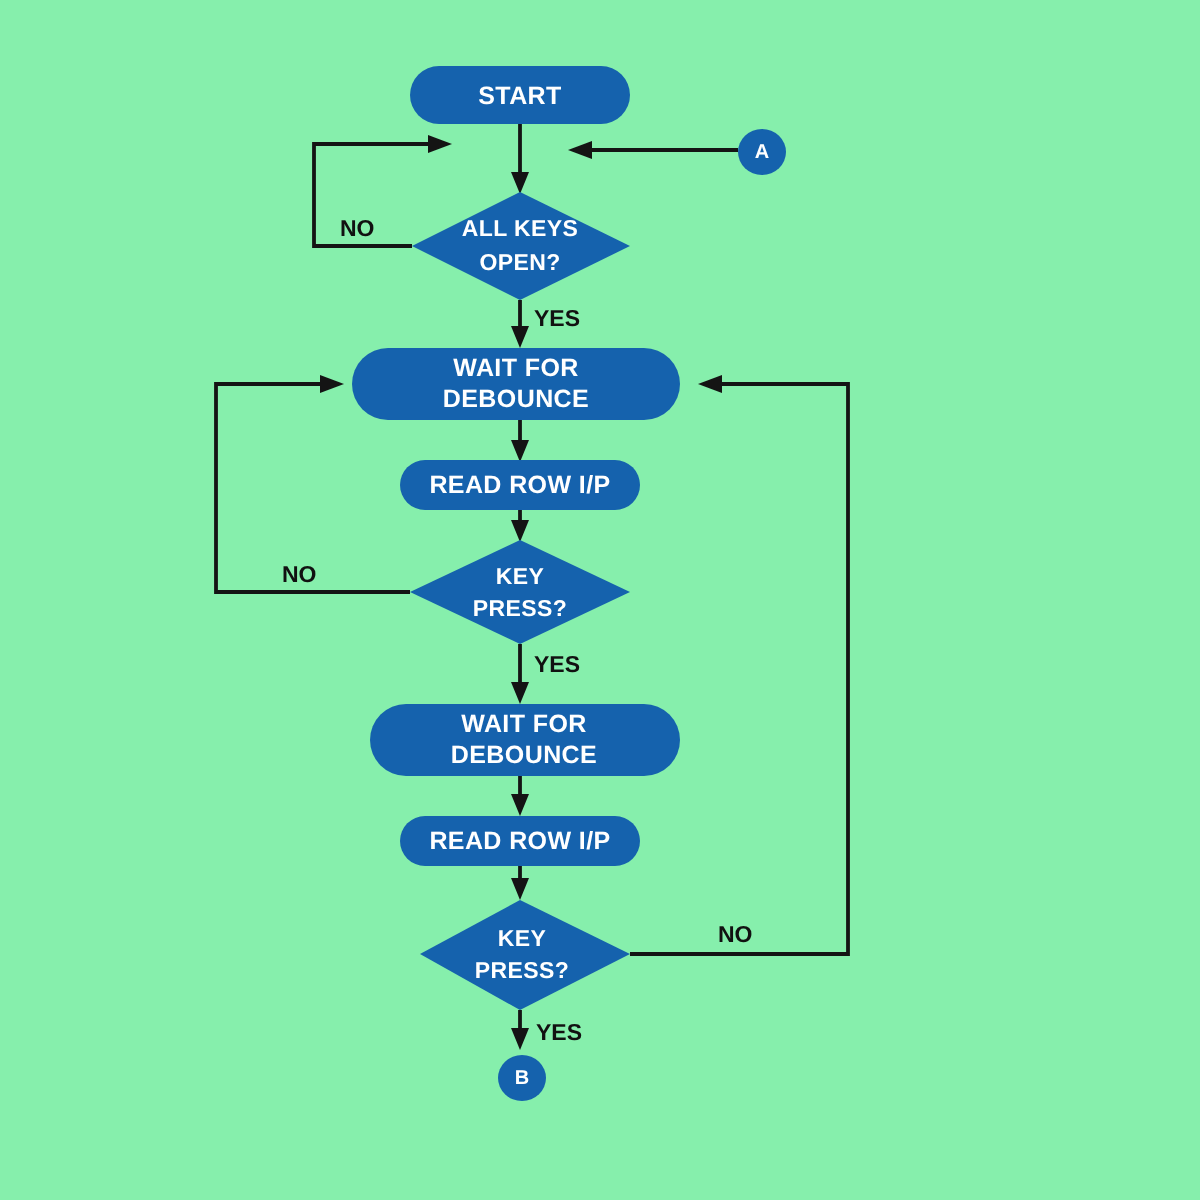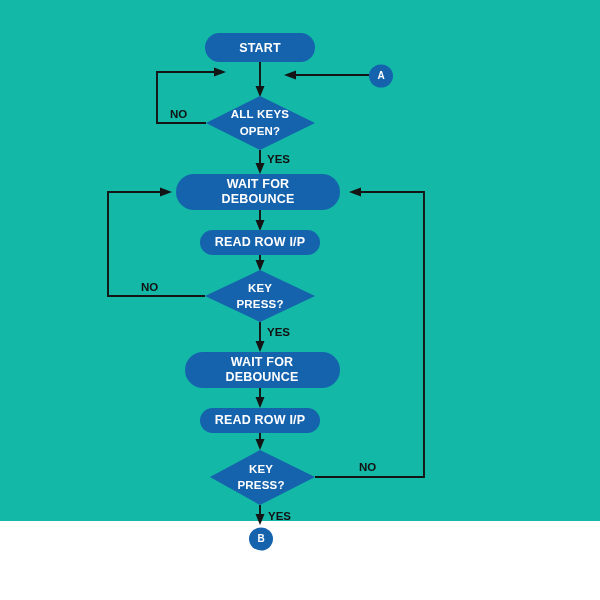--- a/index.html
+++ b/index.html
@@ -9,22 +9,22 @@
   }
   body {
     width: 600px;
     height: 600px;
     font-family: "Liberation Sans", sans-serif;
     overflow: hidden;
   }
   #canvas {
     position: relative;
     width: 600px;
-    height: 521px;
-    background: #14b8a6;
+    height: 600px;
+    background: #86efac;
   }
   svg.flow {
     position: absolute;
     left: 0;
     top: 0;
     width: 600px;
     height: 600px;
   }
   .node-text {
     fill: #ffffff;

